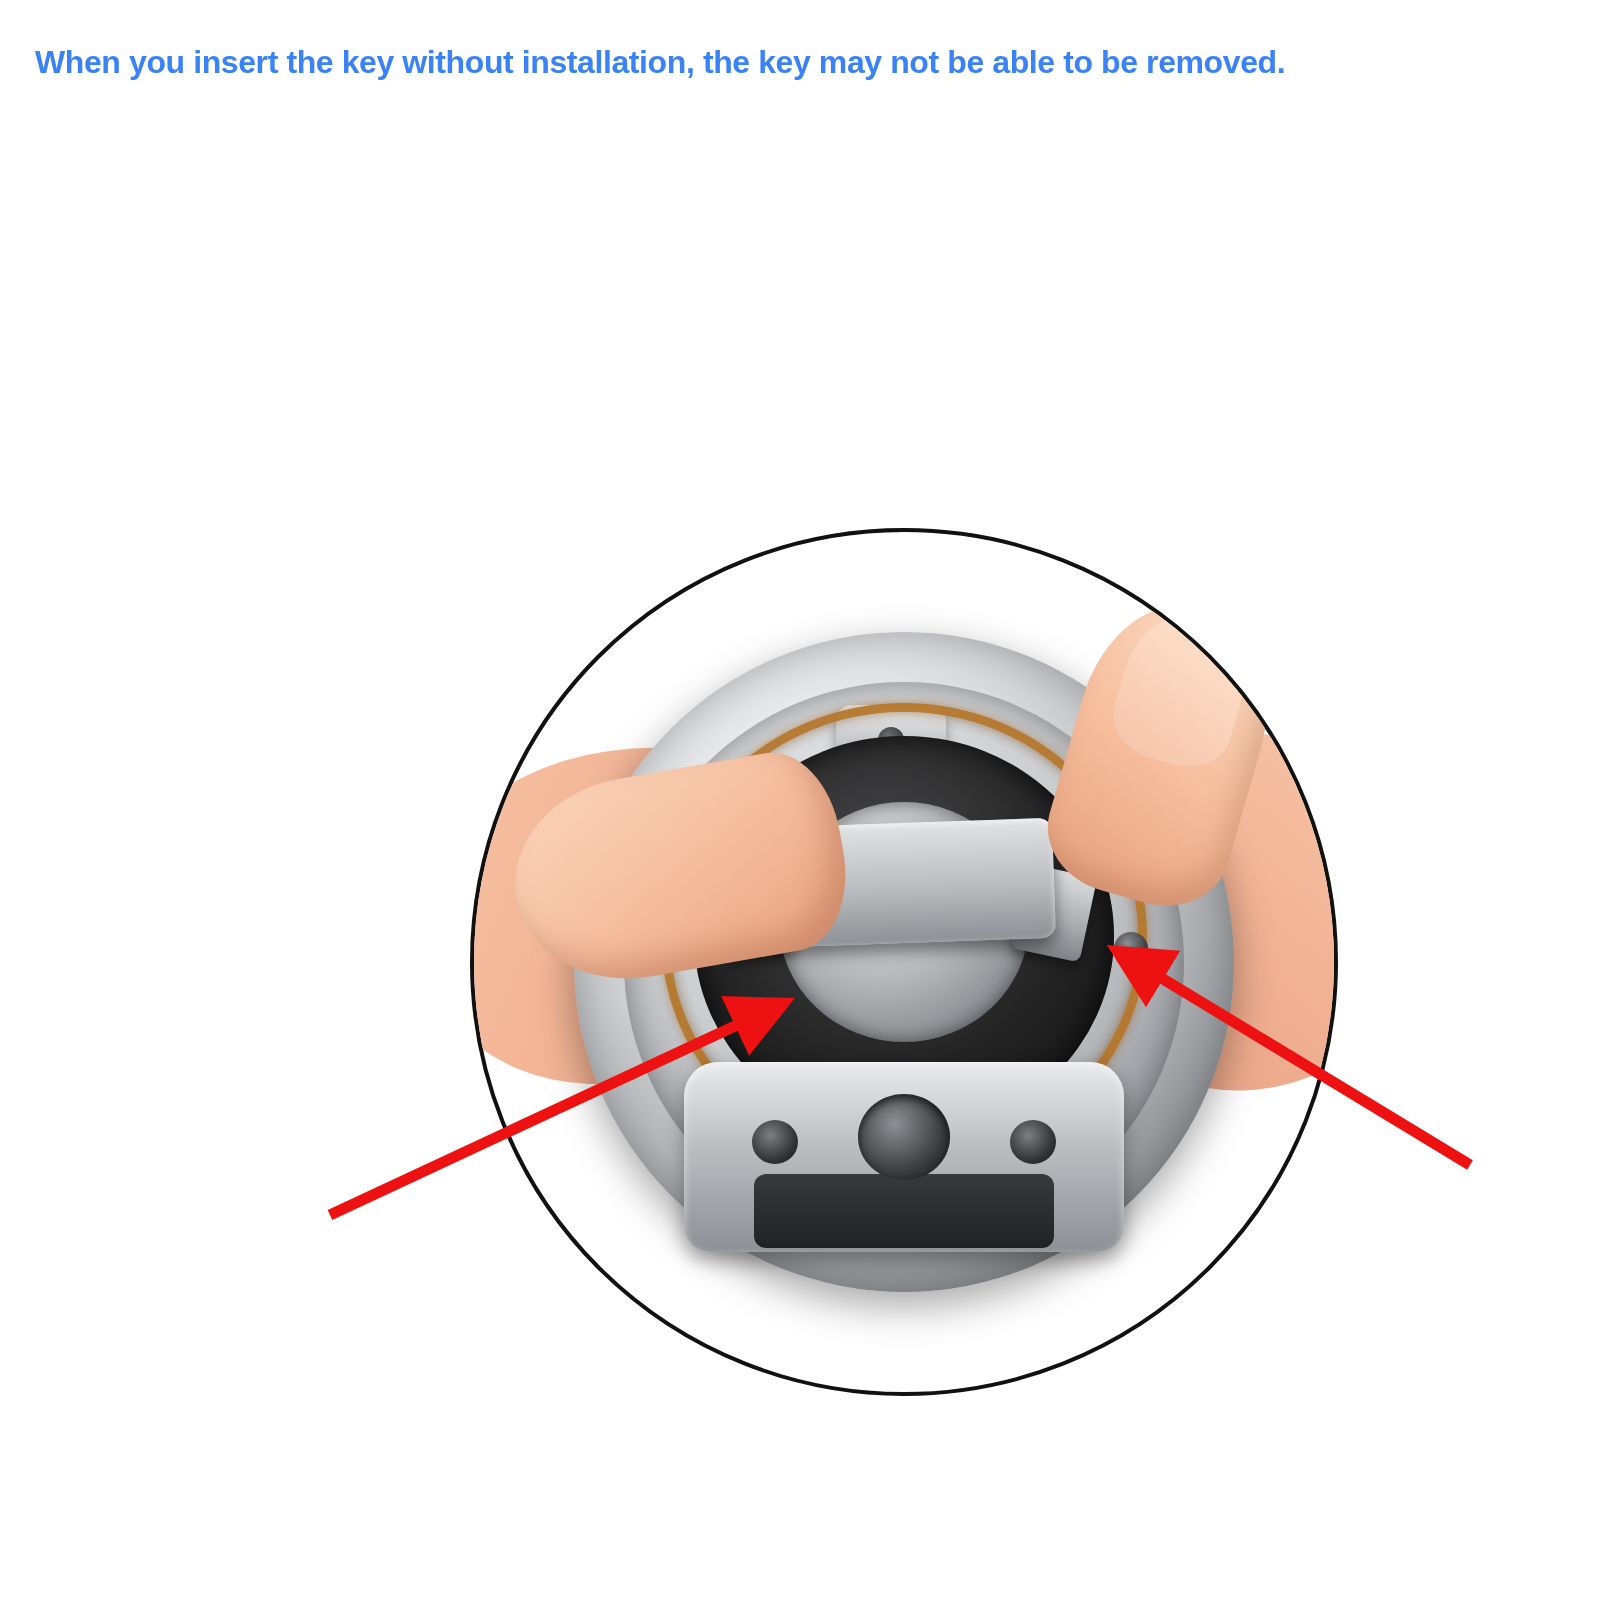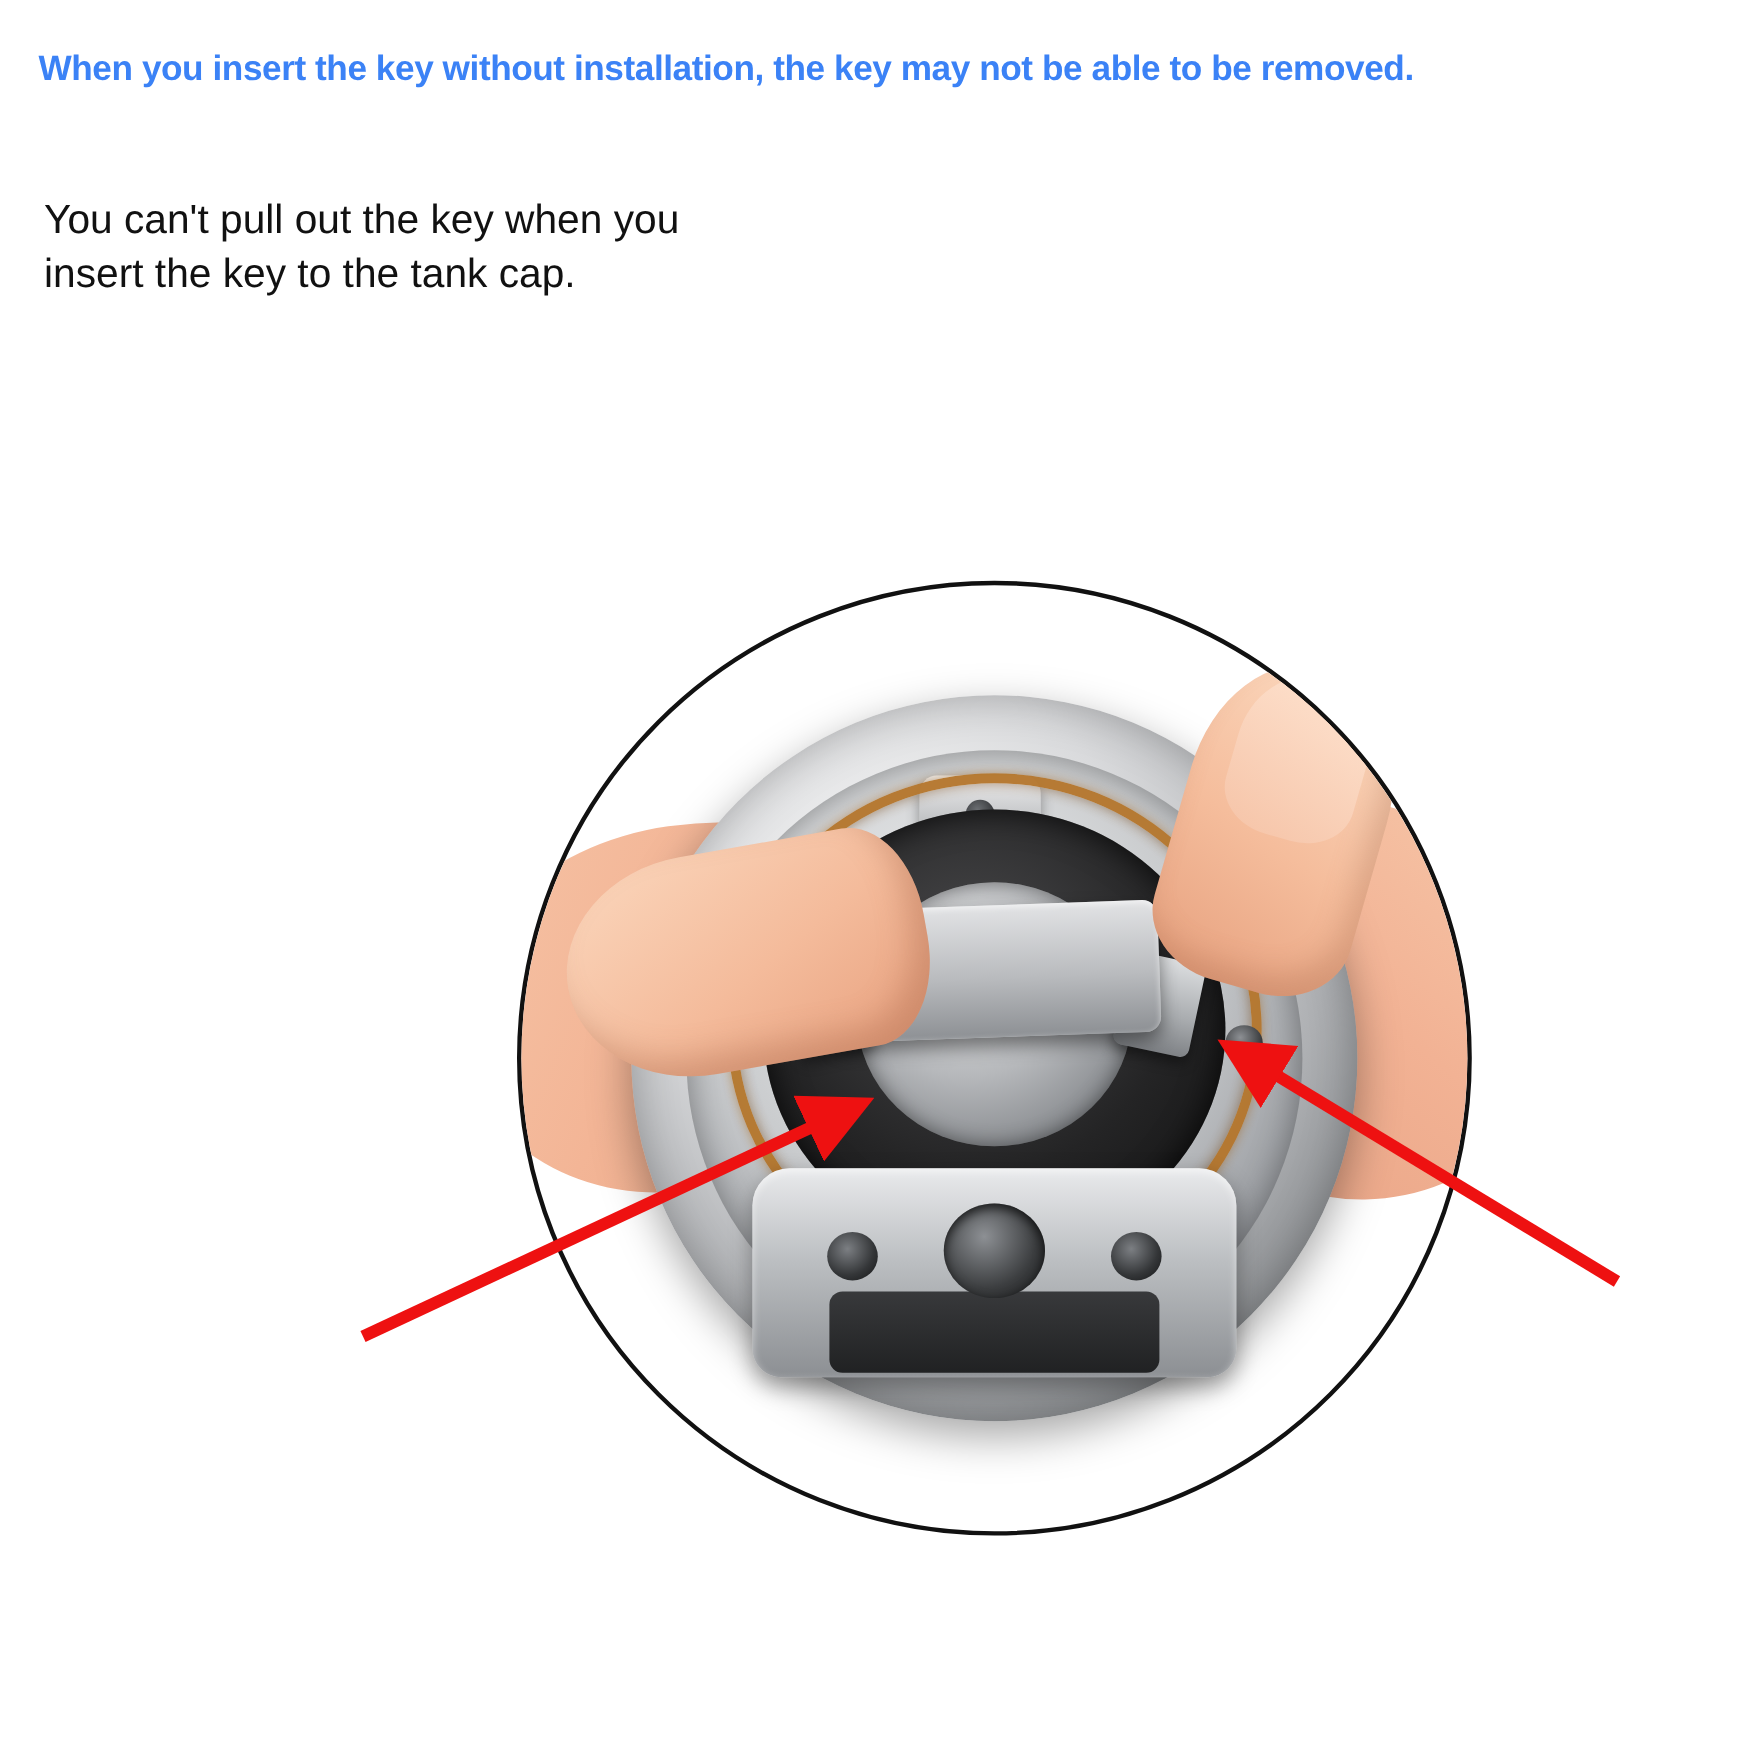--- a/index.html
+++ b/index.html
@@ -252,21 +252,20 @@
     pointer-events: none;
   }
 </style>
 </head>
 <body>
 
 <div class="page">
 
   <div class="headline">When you insert the key without installation, the key may not be able to be removed.</div>
 
-  <div class="note-block note-1">You can't pull out the key when you insert the key to the tank cap.</div>
 
 
   <div class="photo-wrap">
     <div class="circle-frame">
 
       <div class="skin-left"></div>
       <div class="skin-right"></div>
 
       <div class="cap-outer">
         <div class="cap-ring2"></div>

